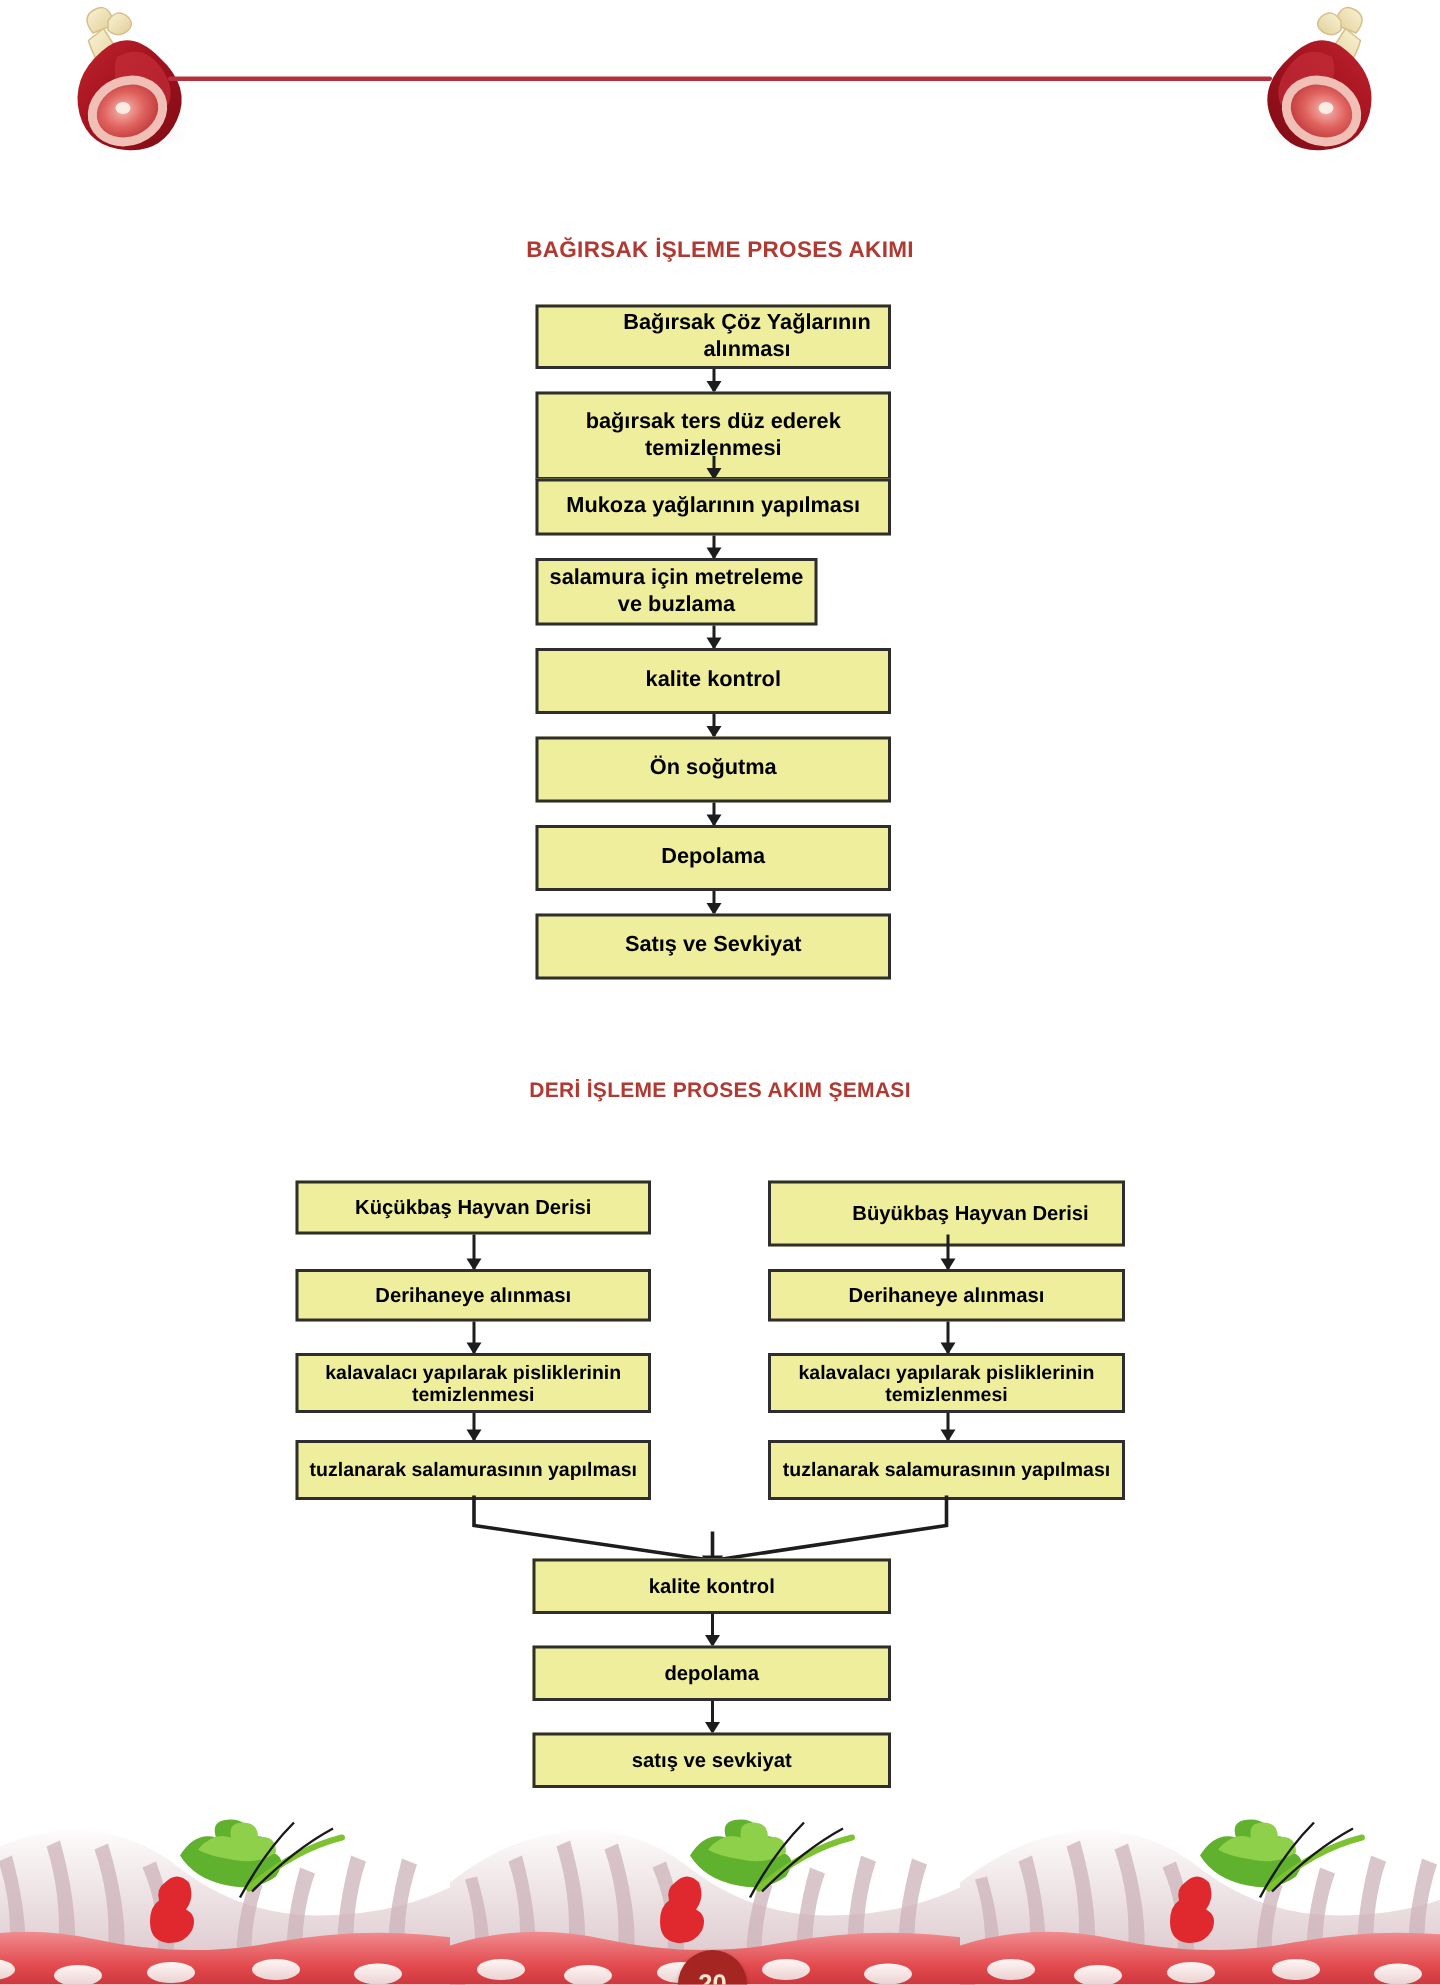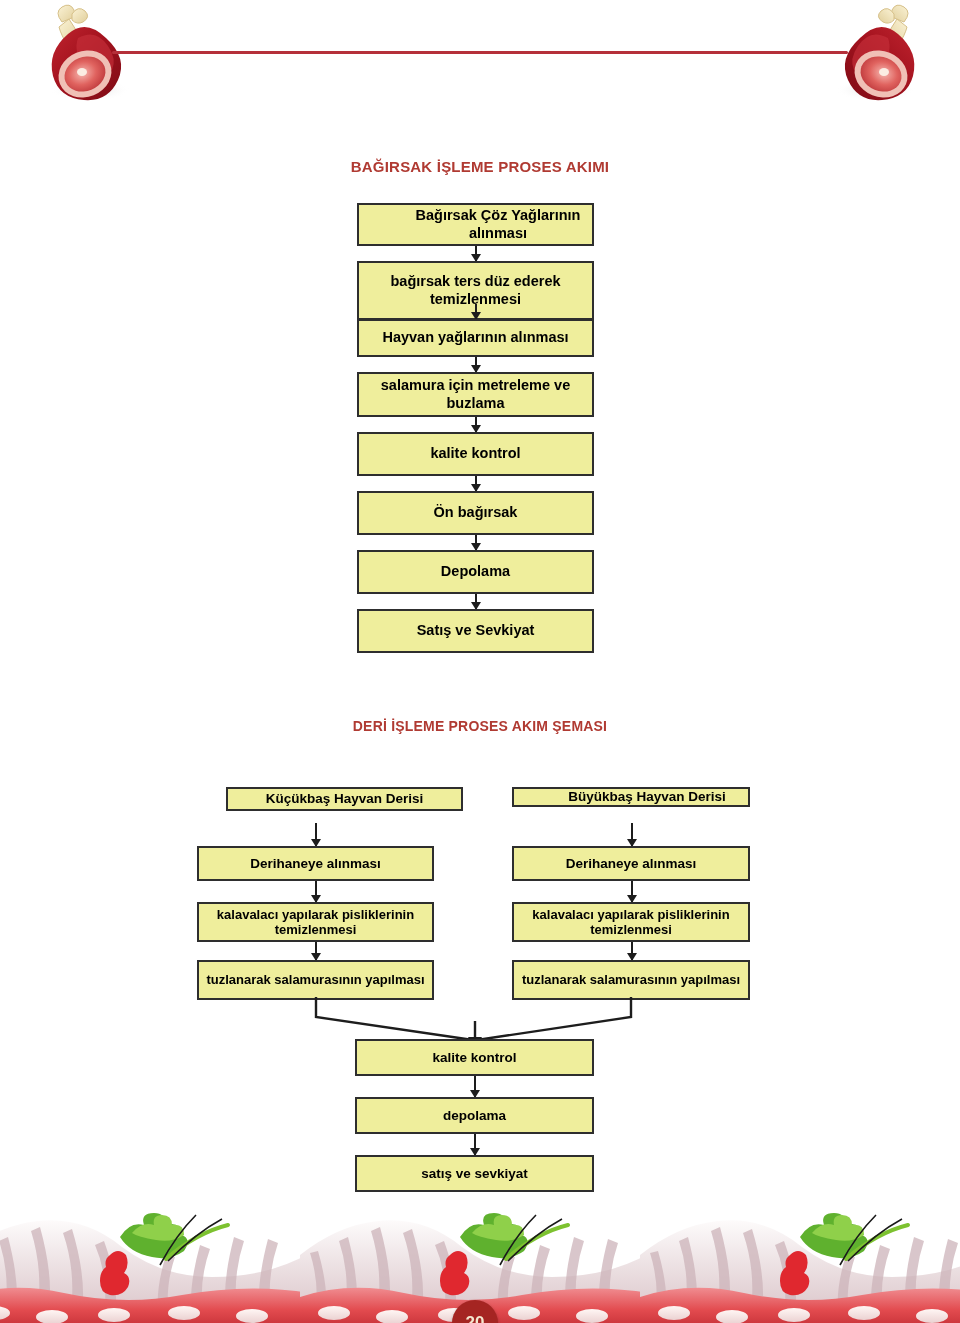--- a/index.html
+++ b/index.html
@@ -124,75 +124,75 @@
     <span class="stem"></span>
     <span class="head"></span>
   </div>
 
 <div class="fbox s1" style="left:357px;top:261px;width:237px;height:59px;">bağırsak ters düz ederek temizlenmesi</div>
 <div class="arrow" style="left:470px;top:304px;width:11px;height:15px;">
     <span class="stem"></span>
     <span class="head"></span>
   </div>
 
-<div class="fbox s1" style="left:357px;top:319px;width:237px;height:38px;">Hayvan yağlarının alınması</div>
+<div class="fbox s1" style="left:357px;top:319px;width:237px;height:38px;">Mukoza yağlarının yapılması</div>
 <div class="arrow" style="left:470px;top:357px;width:11px;height:15px;">
     <span class="stem"></span>
     <span class="head"></span>
   </div>
 
-<div class="fbox s1" style="left:357px;top:372px;width:237px;height:45px;">salamura için metreleme ve buzlama</div>
+<div class="fbox s1" style="left:357px;top:372px;width:188px;height:45px;">salamura için metreleme ve buzlama</div>
 <div class="arrow" style="left:470px;top:417px;width:11px;height:15px;">
     <span class="stem"></span>
     <span class="head"></span>
   </div>
 
 <div class="fbox s1" style="left:357px;top:432px;width:237px;height:44px;">kalite kontrol</div>
 <div class="arrow" style="left:470px;top:476px;width:11px;height:15px;">
     <span class="stem"></span>
     <span class="head"></span>
   </div>
 
-<div class="fbox s1" style="left:357px;top:491px;width:237px;height:44px;">Ön bağırsak</div>
+<div class="fbox s1" style="left:357px;top:491px;width:237px;height:44px;">Ön soğutma</div>
 <div class="arrow" style="left:470px;top:535px;width:11px;height:15px;">
     <span class="stem"></span>
     <span class="head"></span>
   </div>
 
 <div class="fbox s1" style="left:357px;top:550px;width:237px;height:44px;">Depolama</div>
 <div class="arrow" style="left:470px;top:594px;width:11px;height:15px;">
     <span class="stem"></span>
     <span class="head"></span>
   </div>
 
 <div class="fbox s1" style="left:357px;top:609px;width:237px;height:44px;">Satış ve Sevkiyat</div>
 
 <div class="chart-title" id="title-2">DERİ İŞLEME PROSES AKIM ŞEMASI</div>
 
-<div class="fbox s2" style="left:197px;top:787px;width:237px;height:24px;margin-left:29px;">Küçükbaş Hayvan Derisi</div>
+<div class="fbox s2" style="left:197px;top:787px;width:237px;height:36px;">Küçükbaş Hayvan Derisi</div>
 <div class="arrow" style="left:310px;top:823px;width:11px;height:23px;">
     <span class="stem"></span>
     <span class="head"></span>
   </div>
 
 <div class="fbox s2" style="left:197px;top:846px;width:237px;height:35px;">Derihaneye alınması</div>
 <div class="arrow" style="left:310px;top:881px;width:11px;height:21px;">
     <span class="stem"></span>
     <span class="head"></span>
   </div>
 
 <div class="fbox s3" style="left:197px;top:902px;width:237px;height:40px;">kalavalacı yapılarak pisliklerinin temizlenmesi</div>
 <div class="arrow" style="left:310px;top:942px;width:11px;height:18px;">
     <span class="stem"></span>
     <span class="head"></span>
   </div>
 
 <div class="fbox s3" style="left:197px;top:960px;width:237px;height:40px;">tuzlanarak salamurasının yapılması</div>
 
-<div class="fbox s2" style="left:512px;top:787px;width:238px;height:20px;padding-left:32px;">Büyükbaş Hayvan Derisi</div>
+<div class="fbox s2" style="left:512px;top:787px;width:238px;height:44px;padding-left:32px;">Büyükbaş Hayvan Derisi</div>
 <div class="arrow" style="left:626px;top:823px;width:11px;height:23px;">
     <span class="stem"></span>
     <span class="head"></span>
   </div>
 
 <div class="fbox s2" style="left:512px;top:846px;width:238px;height:35px;">Derihaneye alınması</div>
 <div class="arrow" style="left:626px;top:881px;width:11px;height:21px;">
     <span class="stem"></span>
     <span class="head"></span>
   </div>

